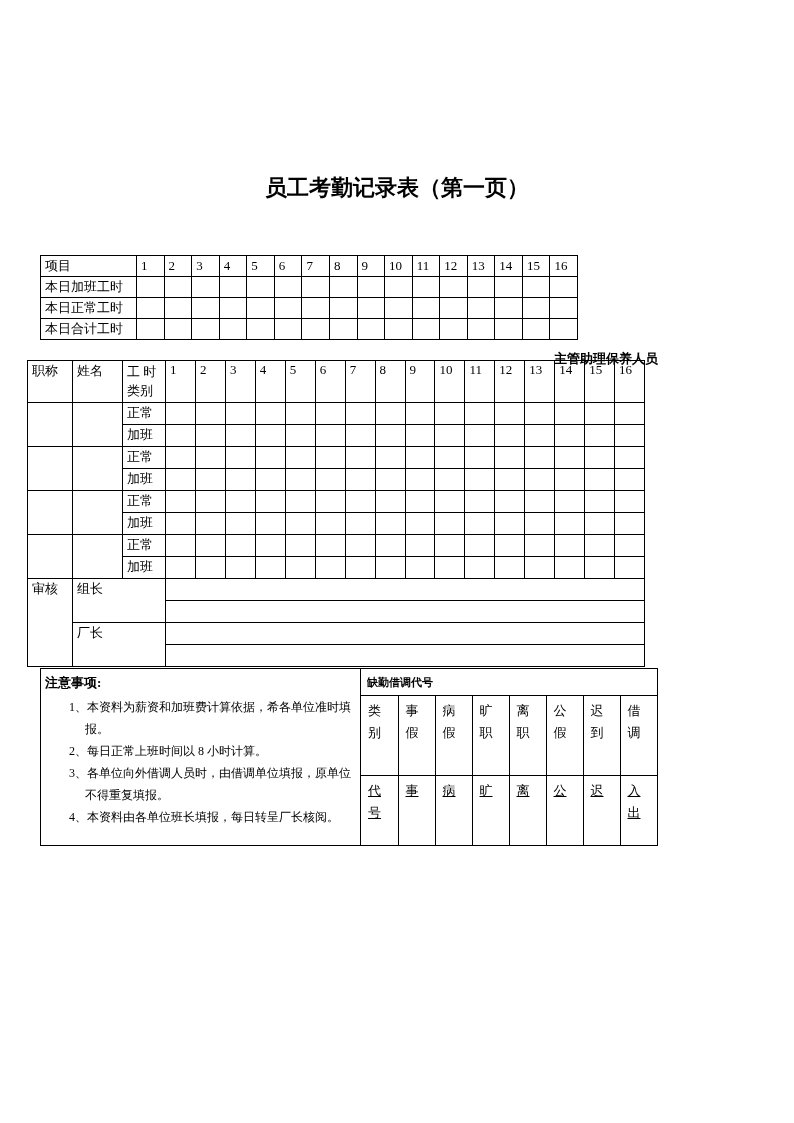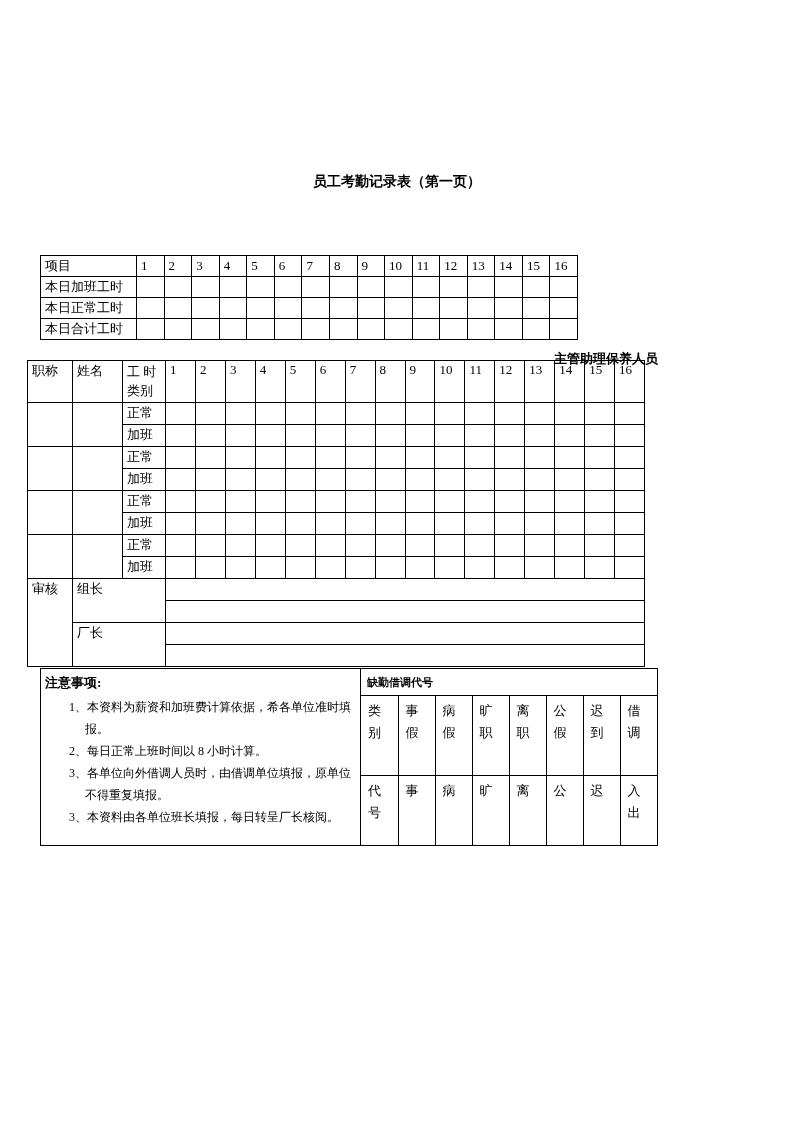--- a/index.html
+++ b/index.html
@@ -12,21 +12,21 @@
     color: #000000;
     font-family: "Liberation Serif", "DejaVu Serif", serif;
     overflow: hidden;
   }
   .doc-title {
     position: absolute;
     top: 173px;
     left: 0;
     width: 100%;
     text-align: center;
-    font-size: 14px;
+    font-size: 22px;
     font-weight: bold;
   }
   
   .t1 {
     position: absolute;
     left: 40px;
     top: 255px;
     width: 538px;
     border-collapse: collapse;
     table-layout: fixed;
@@ -111,21 +111,21 @@
     table-layout: fixed;
   }
   .ct td {
     border: 1px solid #000;
     vertical-align: top;
     padding: 4px 0 0 7px;
     font-size: 13px;
   }
   .ct td:first-child { border-left: 0; }
   .ct td:last-child { border-right: 0; }
-  .ct tr:last-child td { border-bottom: 0; }
+  .ct tr:last-child td { border-bottom: 0; text-decoration: underline; }
   .ct tr.r1 td { height: 80px; }
   .ct tr.r2 td { height: 70px; }
   .vtext {
     width: 15px;
     line-height: 22px;
     word-break: break-all;
   }
 </style>
 </head>
 <body>
@@ -467,21 +467,21 @@
   </table>
 
   <div class="bottom">
 
     <div class="notes">
       <div class="notes-title">注意事项:</div>
       <div class="note-list">
         <div class="note-item">1、本资料为薪资和加班费计算依据，希各单位准时填报。</div>
           <div class="note-item">2、每日正常上班时间以 8 小时计算。</div>
           <div class="note-item">3、各单位向外借调人员时，由借调单位填报，原单位不得重复填报。</div>
-          <div class="note-item">3、本资料由各单位班长填报，每日转呈厂长核阅。</div>
+          <div class="note-item">4、本资料由各单位班长填报，每日转呈厂长核阅。</div>
       </div>
     </div>
 
     <div class="codes">
       <div class="codes-title">缺勤借调代号</div>
       <table class="ct">
         <tbody>
           <tr class="r1">
             <td>
               <div class="vtext">类别</div>

